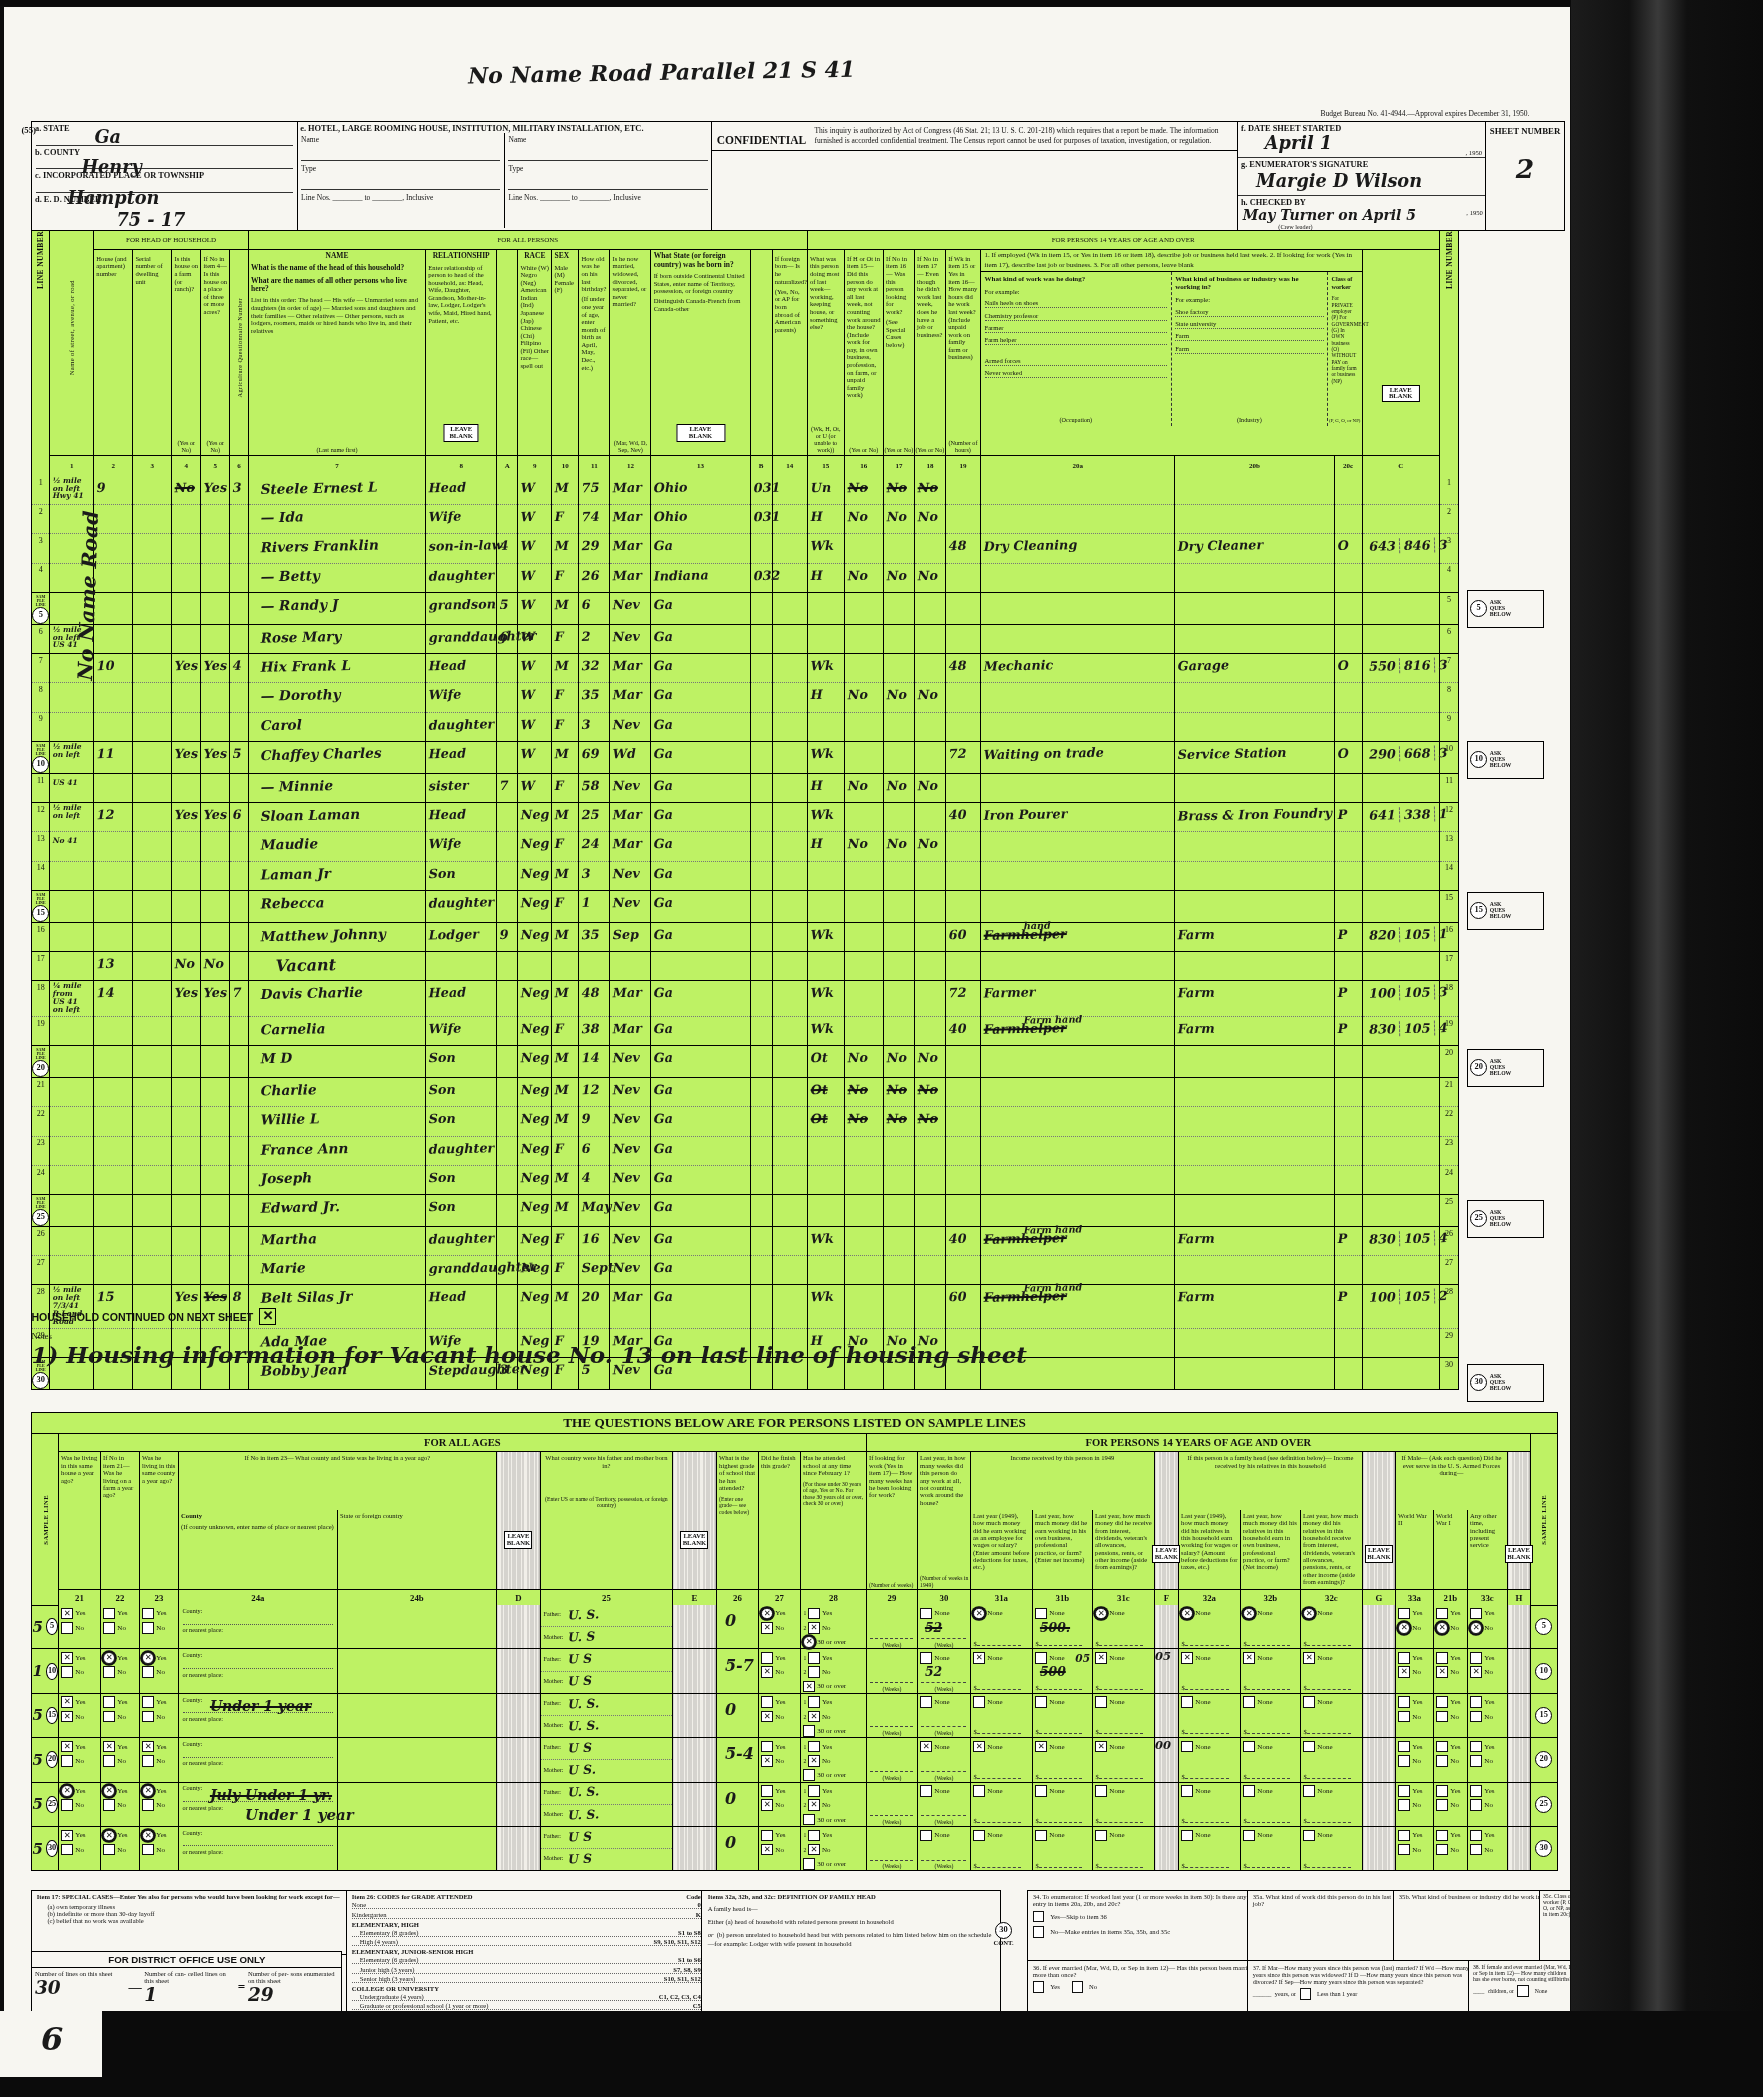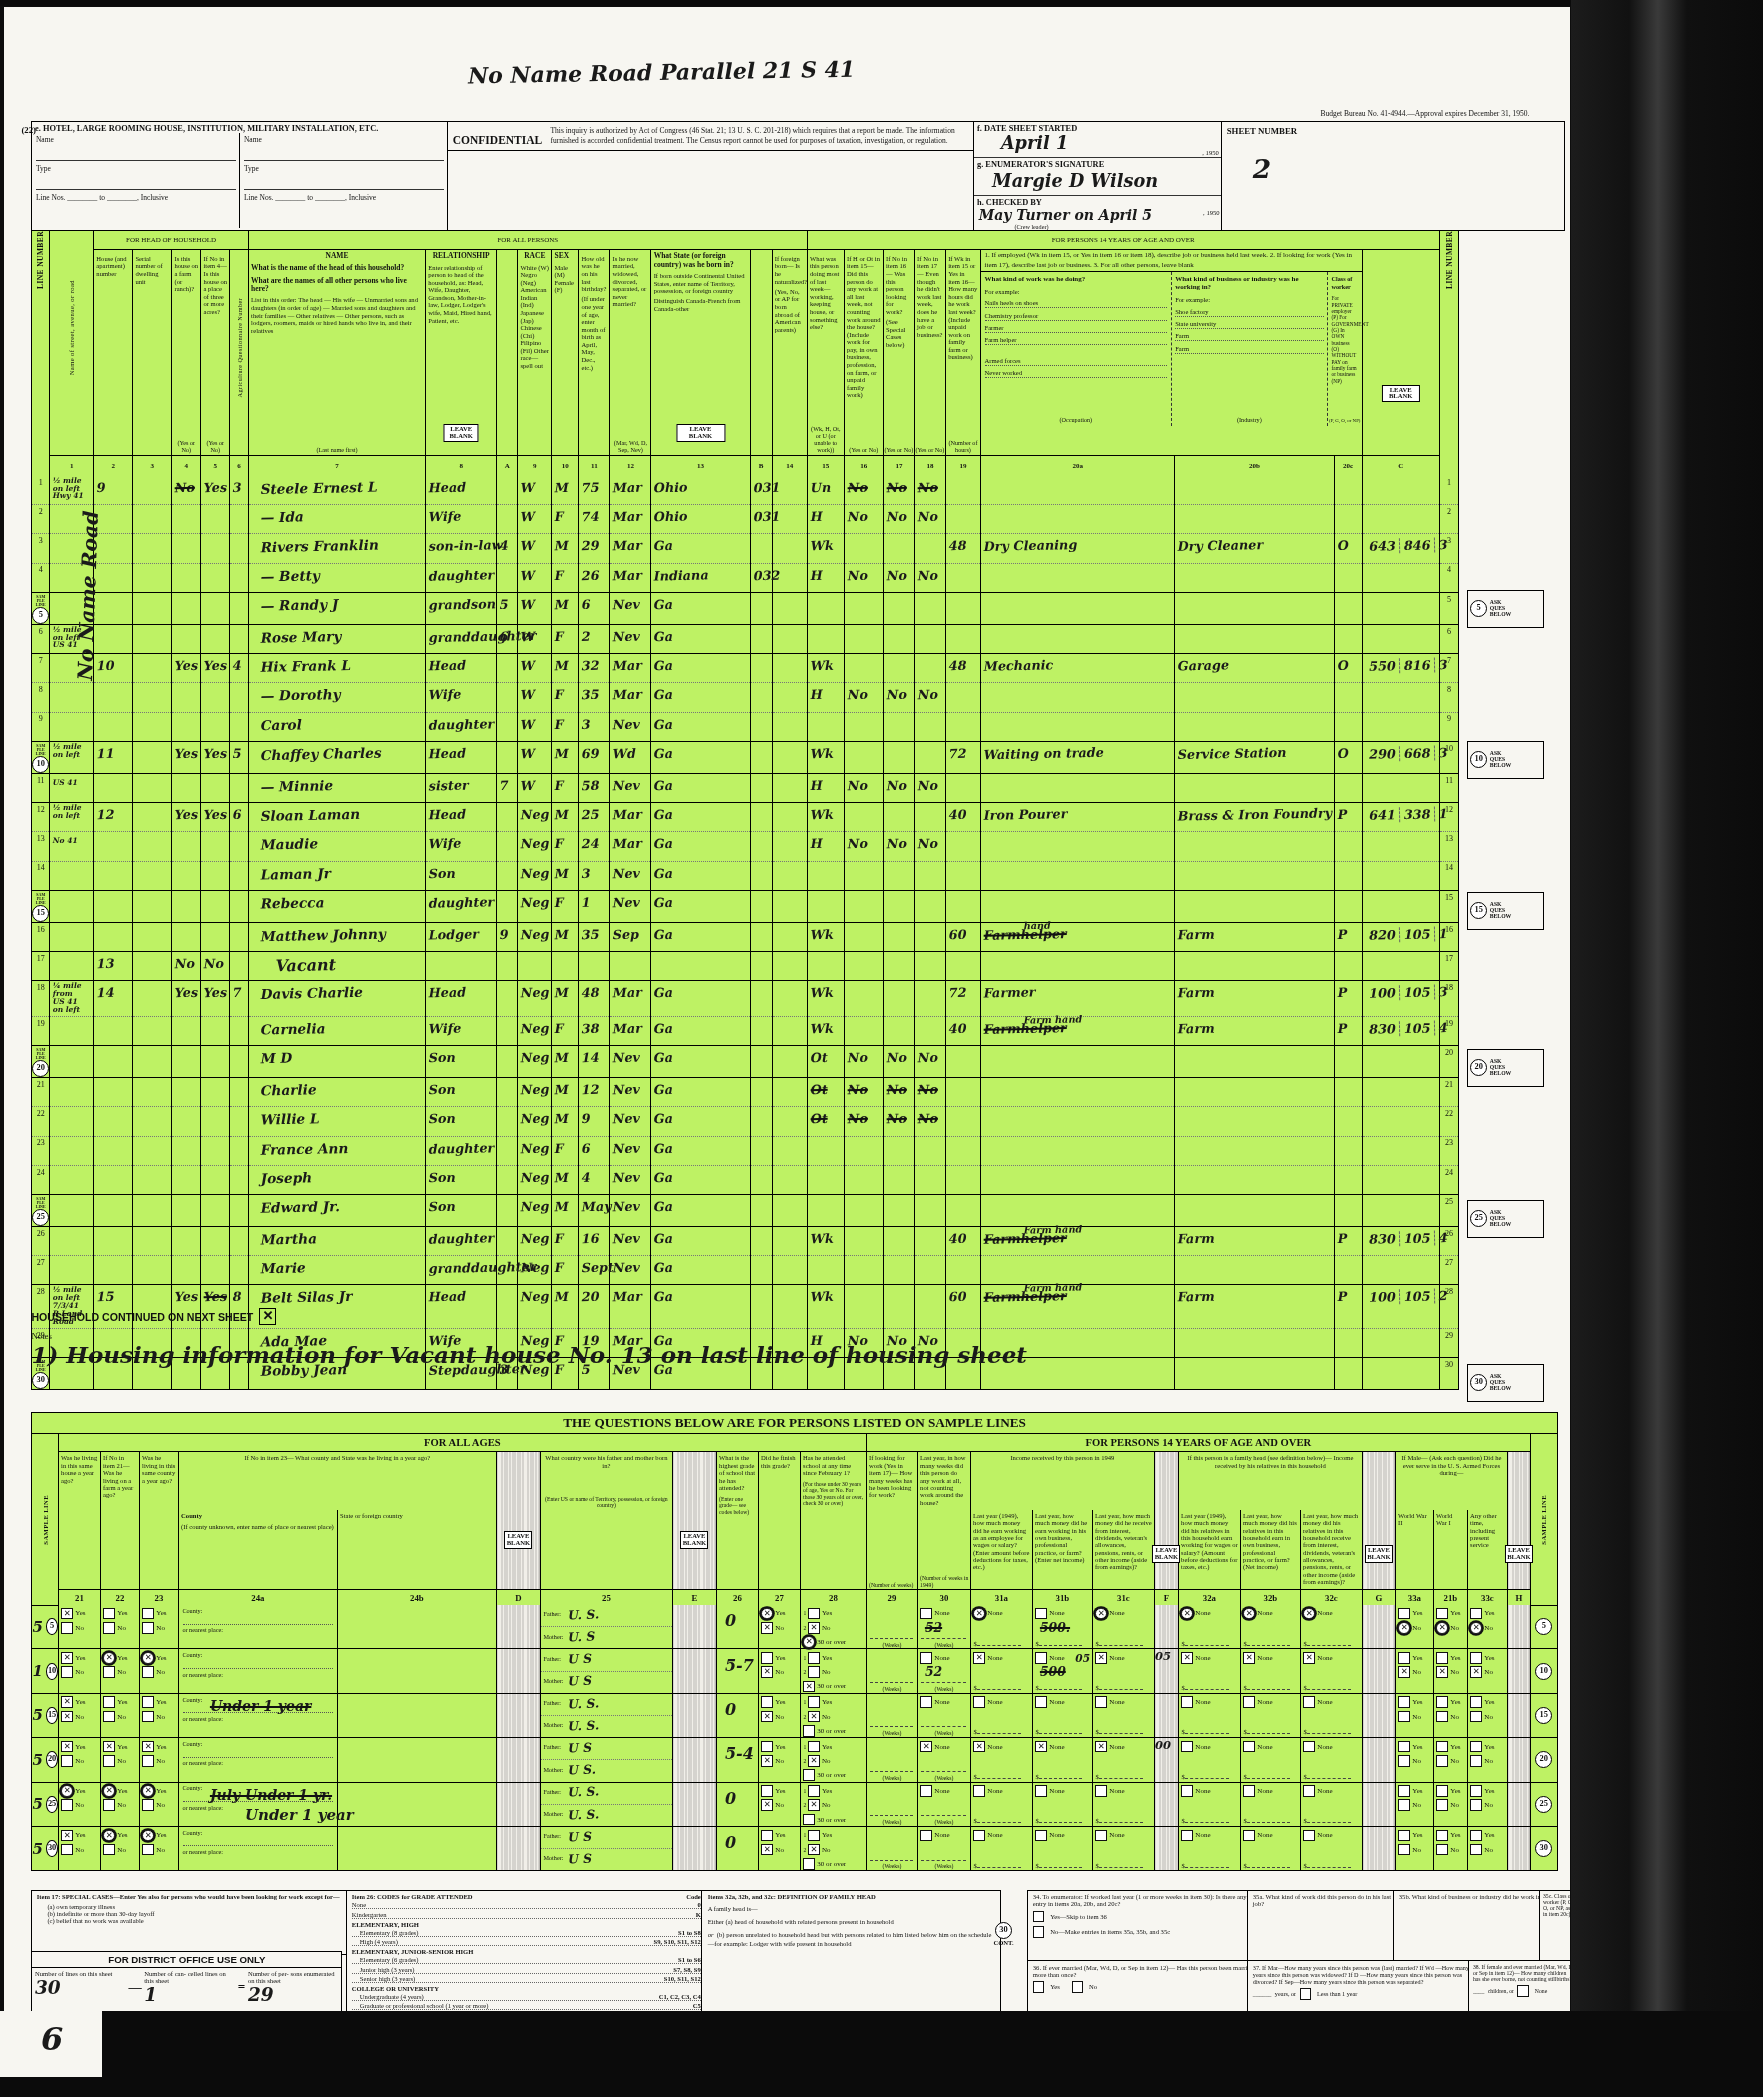--- a/index.html
+++ b/index.html
@@ -158,24 +158,37 @@
   .fb-38{left:1437px;top:73px;width:102px;height:66px;padding:2.6px 3.5px;font-size:5.7px;}
   .fchk{display:flex;align-items:center;gap:3.5px;margin-top:3.5px;}
 </style>
 </head>
 <body>
 
 <div class="topstrip"></div>
 <div class="paper">
 
   <div class="route hw">No Name Road  Parallel  21 S 41</div>
-  <div class="c55">(22)</div>
+  <div class="c55">(55)</div>
   <div class="budget">Budget Bureau No. 41-4944.—Approval expires December 31, 1950.</div>
 
   <div class="hdr">
+    <div class="hbox" style="width:265px;">
+      <div class="hlbl">a. STATE</div>
+      <div class="hw hwv" style="left:62px;top:4.4px;">Ga</div>
+      <div class="hrule" style="margin-top:12.4px;"></div>
+      <div class="hlbl">b. COUNTY</div>
+      <div class="hw hwv" style="left:49px;top:34px;">Henry</div>
+      <div class="hrule" style="margin-top:11.5px;"></div>
+      <div class="hlbl">c. INCORPORATED PLACE OR TOWNSHIP</div>
+      <div class="hw hwv" style="left:35px;top:65px;">Hampton</div>
+      <div class="hrule" style="margin-top:11.5px;"></div>
+      <div class="hlbl">d. E. D. NUMBER</div>
+      <div class="hw hwv" style="left:84px;top:87px;">75 - 17</div>
+    </div>
     <div class="hbox" style="width:415px;">
       <div class="hlbl">e. HOTEL, LARGE ROOMING HOUSE, INSTITUTION, MILITARY INSTALLATION, ETC.</div>
       <div class="hotel-sub">
         <div class="hsub">
           <div class="fld">Name</div>
           <div class="hrule" style="margin-top:16px;"></div>
           <div class="fld">Type</div>
           <div class="hrule" style="margin-top:16px;"></div>
           <div class="fld"><span>Line Nos.</span> ________ <span>to</span> ________<span>, Inclusive</span></div>
         </div>

